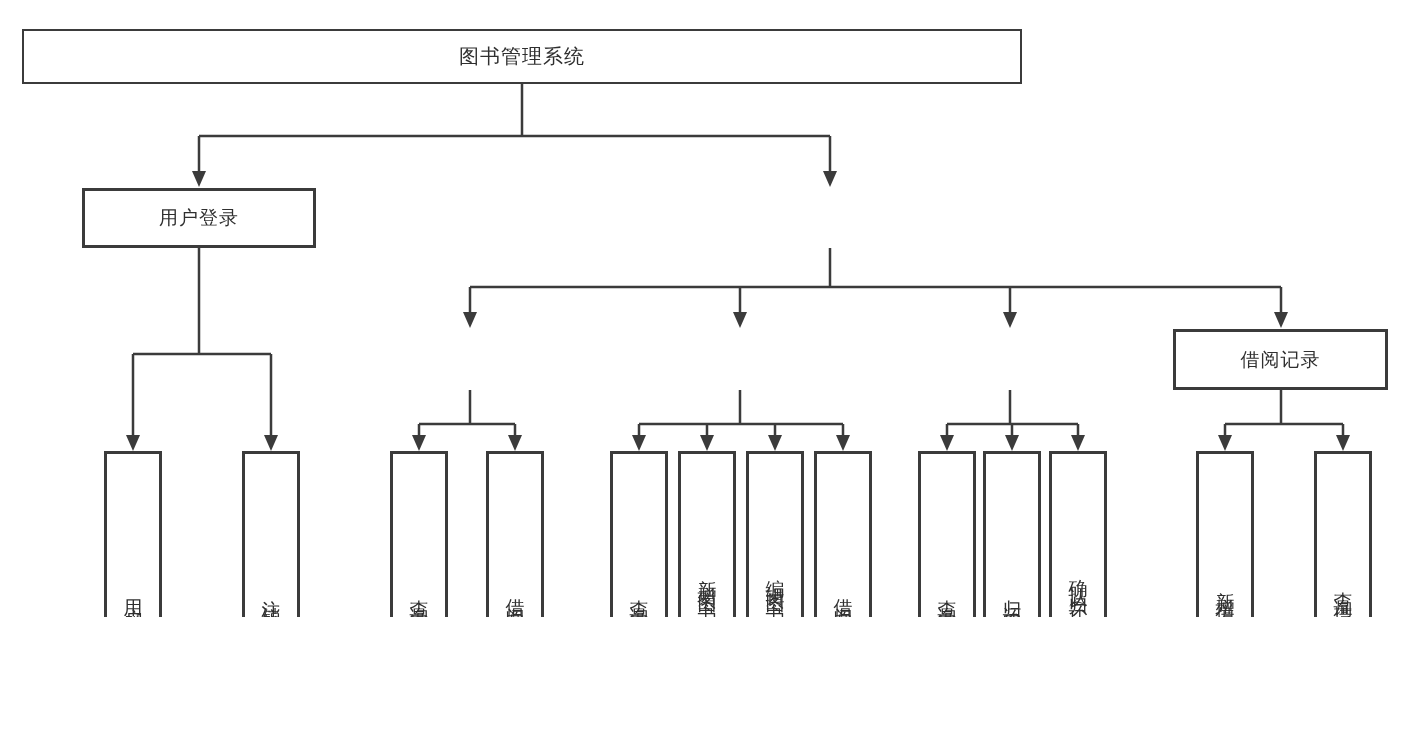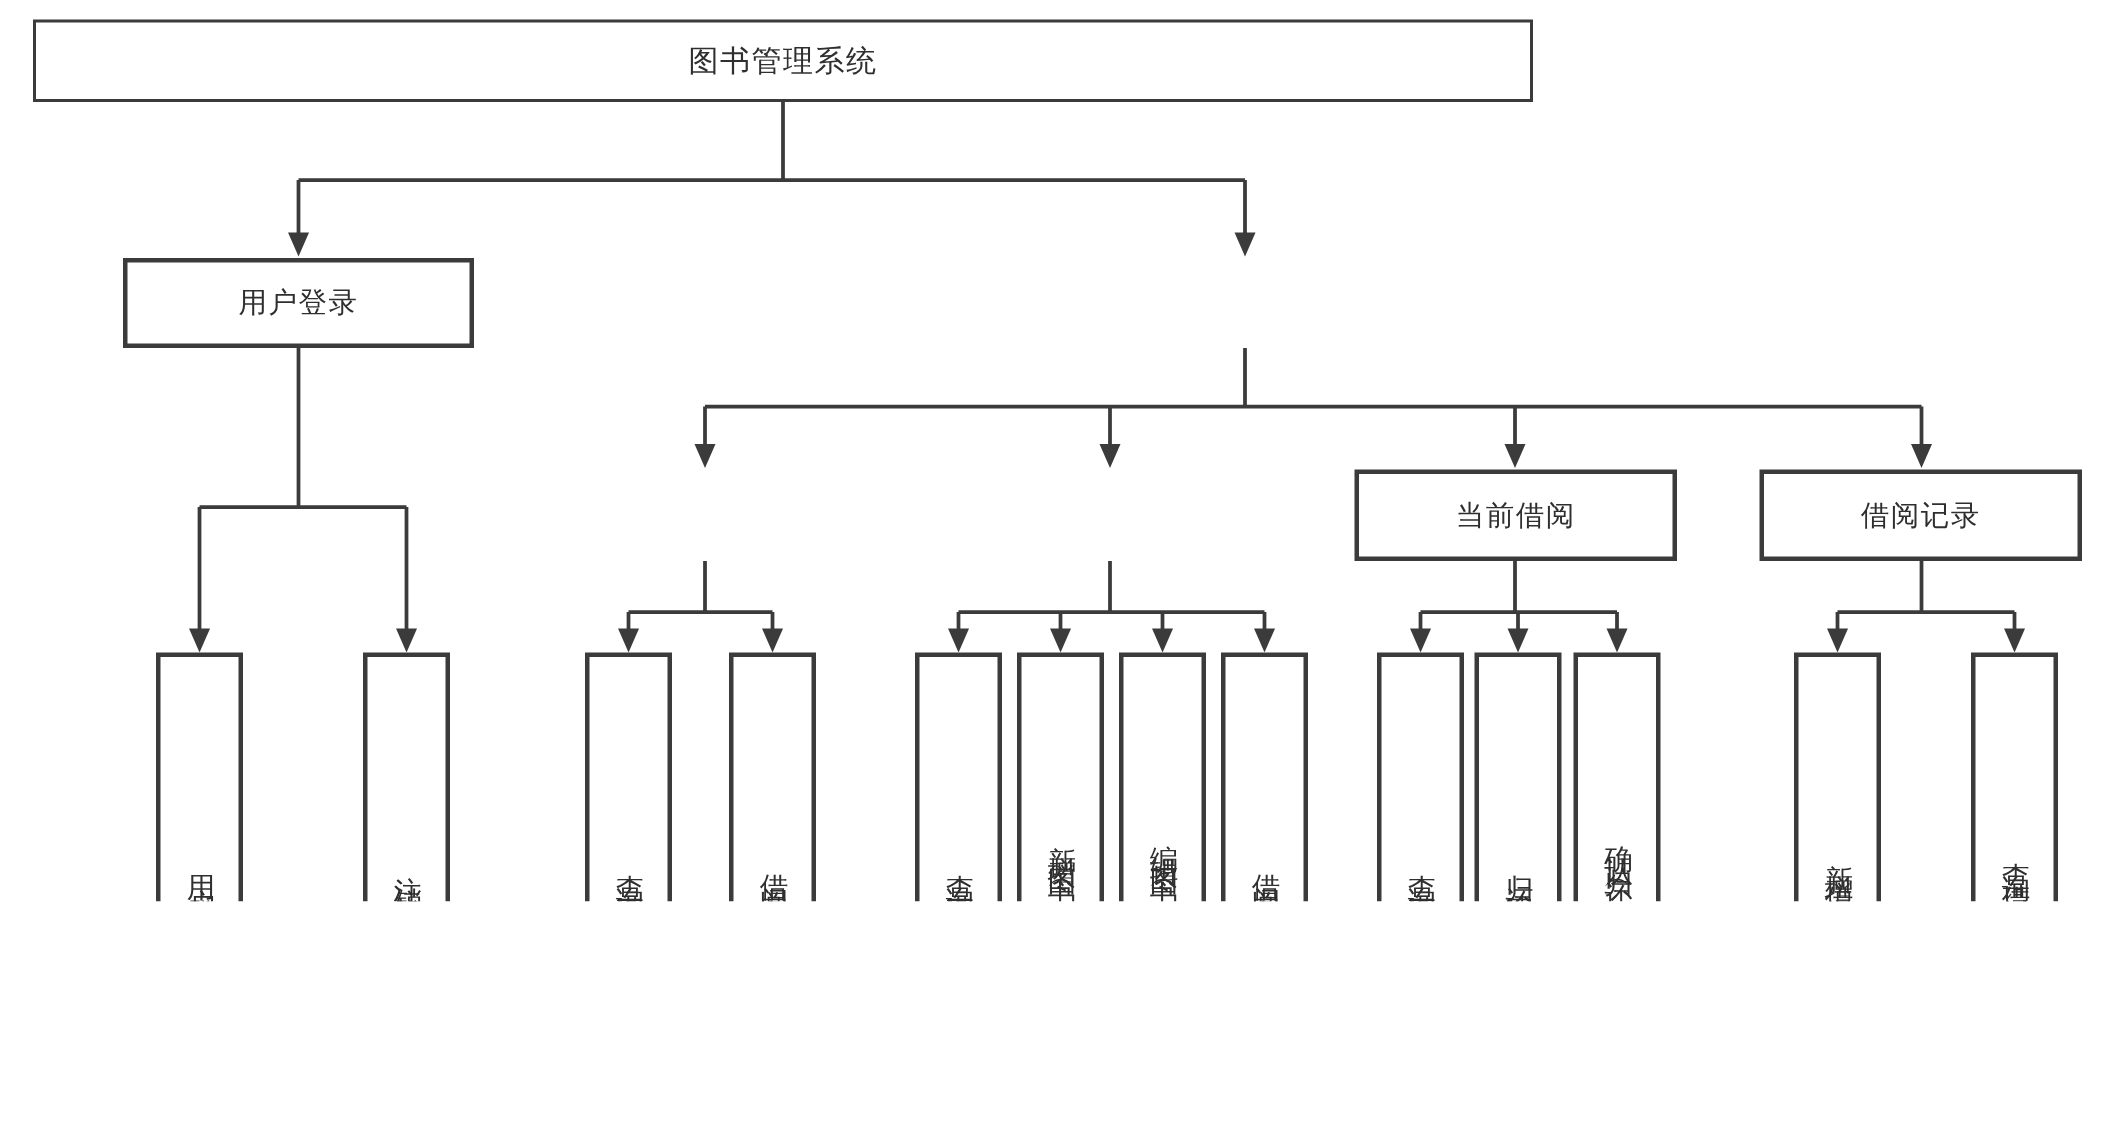--- a/index.html
+++ b/index.html
@@ -3,20 +3,21 @@
 <meta charset="utf-8">
 <style>
   html, body { margin: 0; padding: 0; background: #ffffff; }
   .canvas {
     position: relative;
     width: 1405px;
     height: 601px;
     background: #ffffff;
     font-family: Liberation Serif, serif;
     overflow: hidden;
+    margin-top: 16px;
   }
   svg.connectors {
     position: absolute;
     left: 0; top: 0;
     z-index: 0;
   }
   .ln { fill: none; stroke: #3b3b3b; stroke-width: 2.5; }
   .ah { fill: #3b3b3b; stroke: none; }
   .box {
     position: absolute;
@@ -100,21 +101,20 @@
 
     <path class="ln" d="M1281,374 V408 M1225,408 H1343 M1225,408 V420 M1343,408 V420"></path>
     <polygon class="ah" points="1218,419 1232,419 1225,435"></polygon>
     <polygon class="ah" points="1336,419 1350,419 1343,435"></polygon>
   </svg>
 
   <div class="box root-box">图书管理系统</div>
 
   <div class="box hbox l2" style="left:82px;">用户登录</div>
 
-  <div class="box hbox l3" style="left:903px;">当前借阅</div>
   <div class="box hbox l3" style="left:1173px;">借阅记录</div>
 
   <div class="box vbox" style="left:104px;">用户登录</div>
   <div class="box vbox" style="left:242px;">注销登录</div>
 
   <div class="box vbox" style="left:390px;">查询图书</div>
   <div class="box vbox" style="left:486px;">借阅图书</div>
 
   <div class="box vbox" style="left:610px;">查询图书</div>
   <div class="box vbox" style="left:678px;">新增图书（管理员）</div>

